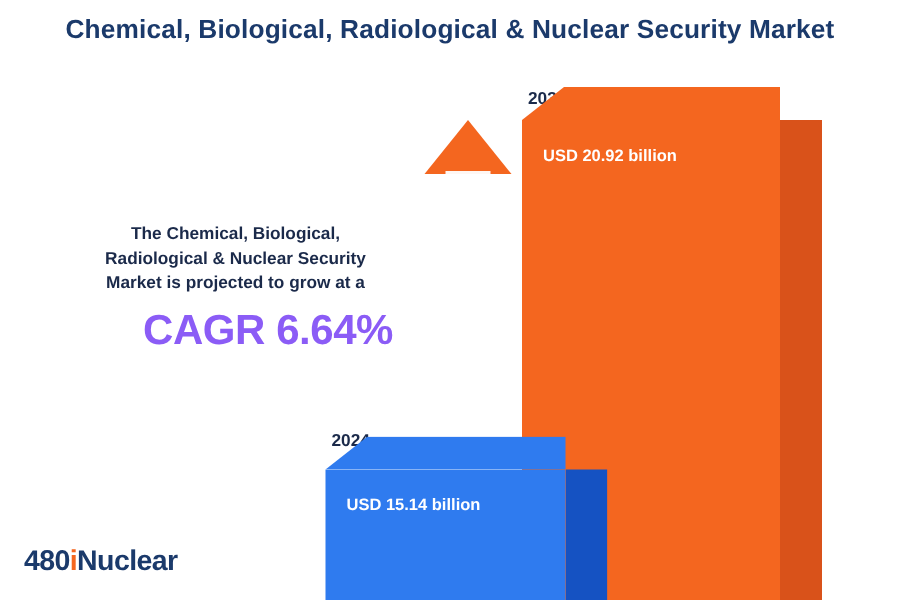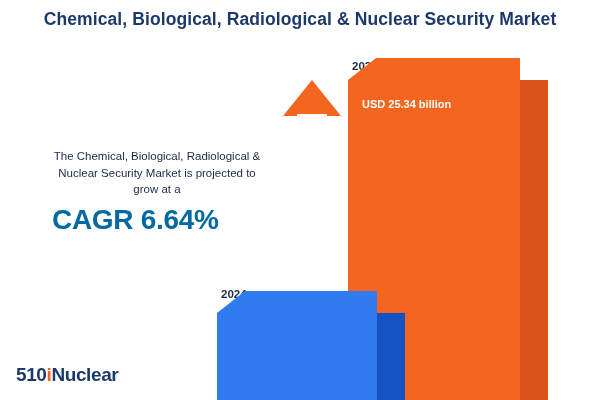--- a/index.html
+++ b/index.html
@@ -35,31 +35,31 @@
   
   .blurb {
     position: absolute;
     left: 52px;
     top: 148px;
     width: 210px;
     text-align: center;
     font-size: 11.5px;
     color: #1b2a4a;
     line-height: 1.45;
-    font-weight: normal;
+    font-weight: bold;
   }
   .cagr {
     position: absolute;
     left: 52px;
     top: 204px;
     width: 210px;
-    text-align: left;
+    text-align: right;
     font-size: 28px;
     font-weight: bold;
-    color: #0369a1;
+    color: #8b5cf6;
     letter-spacing: -0.3px;
   }
   
   .logo {
     position: absolute;
     left: 16px;
     top: 364px;
     font-size: 19px;
     font-weight: bold;
     color: #1b3a6b;
@@ -194,27 +194,28 @@
     <div class="arrow-head"></div>
     <div class="arrow-body"></div>
     <div class="arrow-body-stripes"></div>
   </div>
 
   <div class="year" id="year-2032">2032</div>
   <div class="bar" id="bar-2032">
     <div class="side"></div>
     <div class="top"></div>
     <div class="face"></div>
-    <div class="bar-label">USD 25.34 billion</div>
+    <div class="bar-label">USD 20.92 billion</div>
   </div>
 
   <div class="year" id="year-2024">2024</div>
   <div class="bar" id="bar-2024">
     <div class="side"></div>
     <div class="top"></div>
     <div class="face"></div>
+    <div class="bar-label">USD 15.14 billion</div>
   </div>
 
   <div class="logo">
-    <span>510</span><span class="accent">i</span><span>Nuclear</span>
+    <span>480</span><span class="accent">i</span><span>Nuclear</span>
   </div>
 
 </div>
 
 </body></html>

